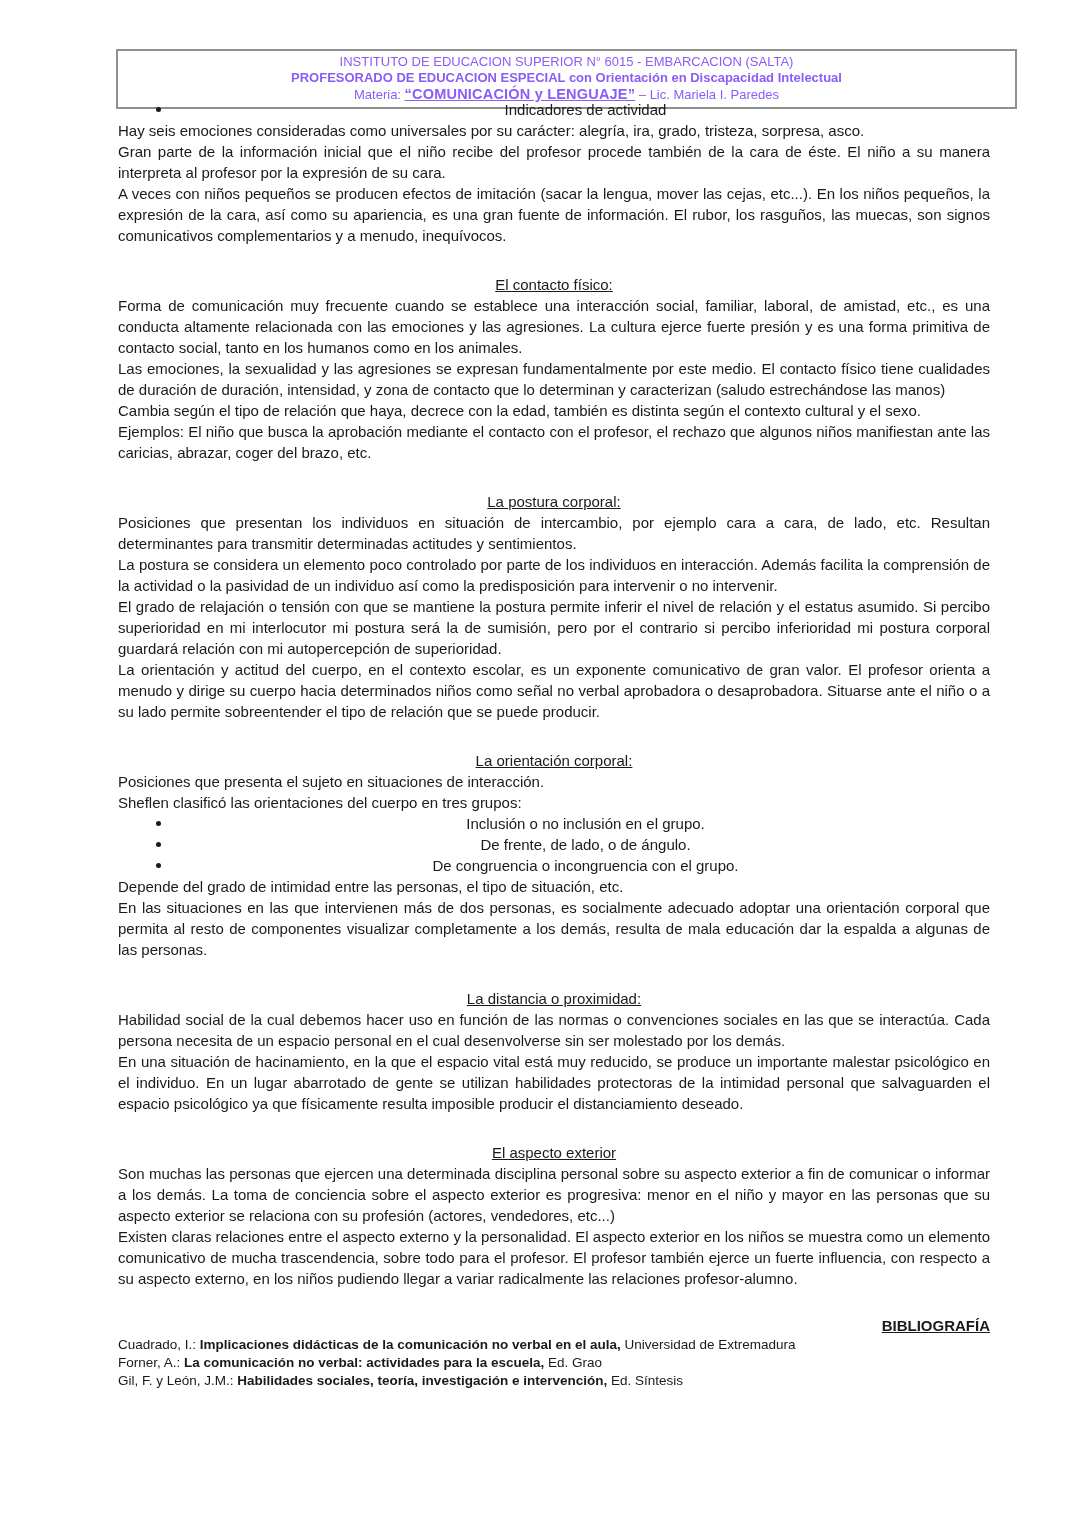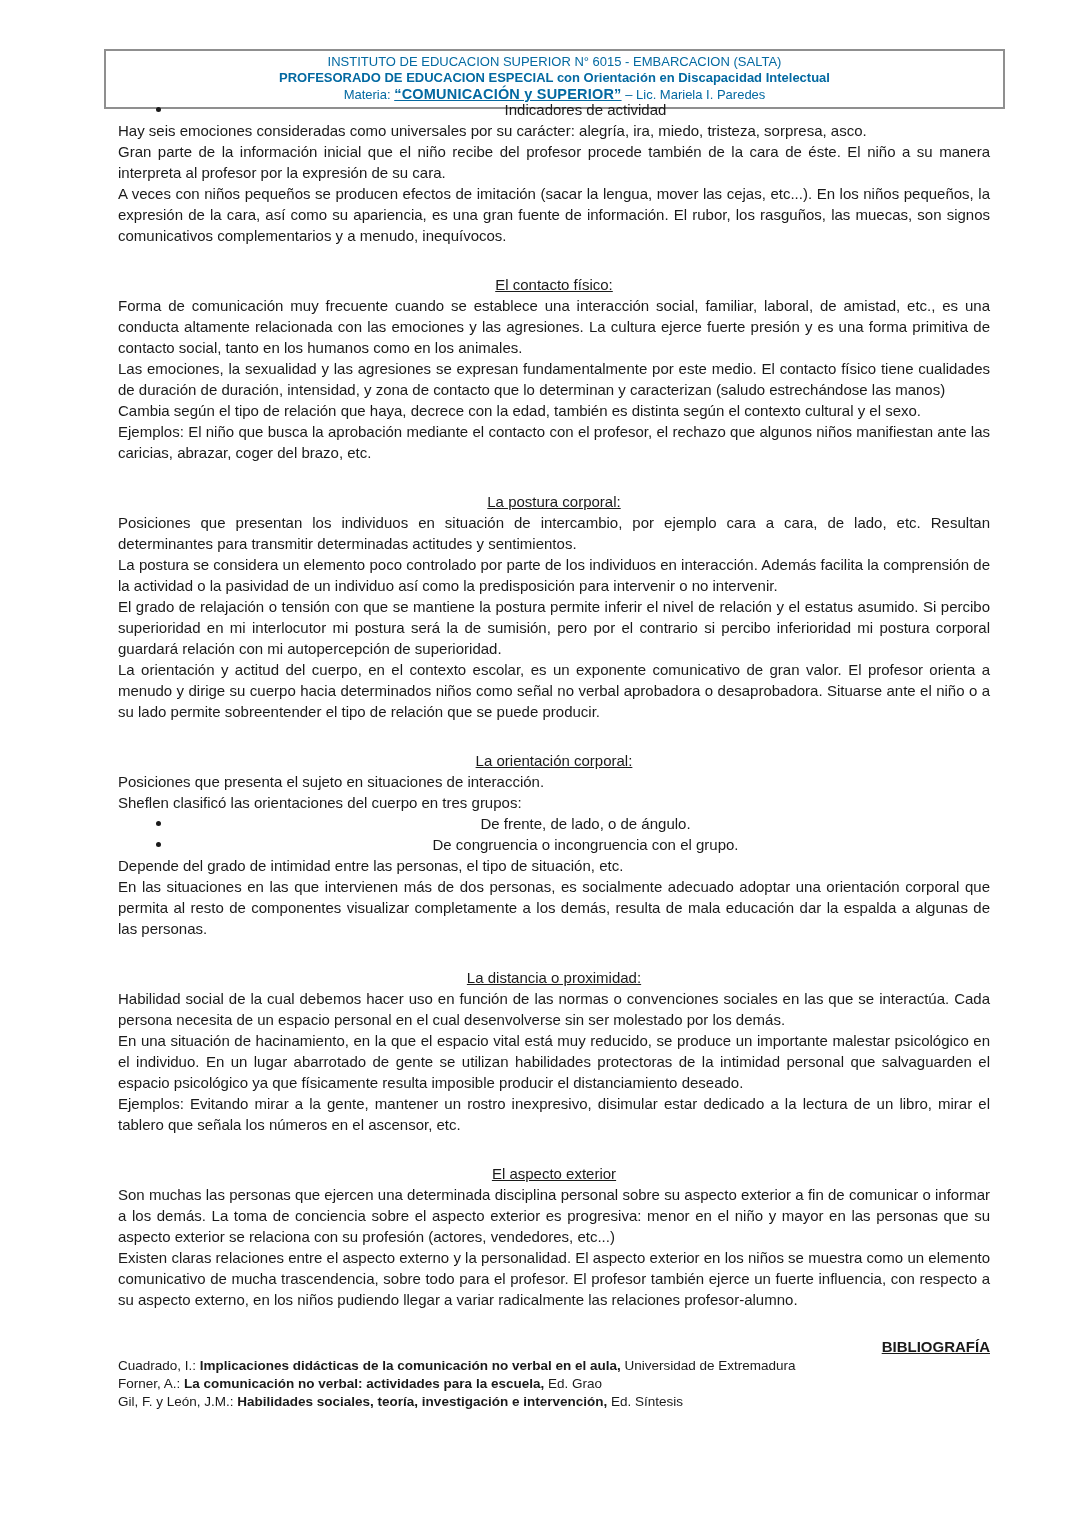--- a/index.html
+++ b/index.html
@@ -7,25 +7,25 @@
     position:relative;
     width:1080px;height:1527px;
     background:#ffffff;
     font-family:"Liberation Sans",sans-serif;
     color:#1a1a1a;
     overflow:hidden;
     margin:0 auto;
   }
   
   .header-box{
-    position:absolute;left:104px;top:49px;width:901px;
+    position:absolute;left:116px;top:49px;width:901px;
     box-sizing:border-box;
     border:2px solid #8f8f8f;
     text-align:center;
-    color:#0369a1;
+    color:#8b5cf6;
     font-size:13px;line-height:16px;
     padding:3px 6px 4px 6px;
   }
   .header-box .program{font-weight:bold;}
   .header-box .subject{font-weight:bold;text-decoration:underline;font-size:14.5px;letter-spacing:.2px;}
   
   .content{
     position:absolute;left:118px;top:99px;width:872px;
   }
   .content p{
@@ -63,29 +63,29 @@
   .bib .bib-title{font-weight:bold;}
 </style>
 </head>
 <body>
 
 <div class="page">
 
   <div class="header-box">
     <div>INSTITUTO DE EDUCACION SUPERIOR N° 6015 - EMBARCACION (SALTA)</div>
     <div class="program">PROFESORADO DE EDUCACION ESPECIAL con Orientación en Discapacidad Intelectual</div>
-    <div><span>Materia: </span><span class="subject">“COMUNICACIÓN y SUPERIOR”</span><span> – Lic. Mariela I. Paredes</span></div>
+    <div><span>Materia: </span><span class="subject">“COMUNICACIÓN y LENGUAJE”</span><span> – Lic. Mariela I. Paredes</span></div>
   </div>
 
   <div class="content">
 
     <ul class="bullets">
       <li>Indicadores de actividad</li>
     </ul>
-    <p>Hay seis emociones consideradas como universales por su carácter: alegría, ira, miedo, tristeza, sorpresa, asco.</p>
+    <p>Hay seis emociones consideradas como universales por su carácter: alegría, ira, grado, tristeza, sorpresa, asco.</p>
     <p>Gran parte de la información inicial que el niño recibe del profesor procede también de la cara de éste. El niño a su manera interpreta al profesor por la expresión de su cara.</p>
     <p>A veces con niños pequeños se producen efectos de imitación (sacar la lengua, mover las cejas, etc...). En los niños pequeños, la expresión de la cara, así como su apariencia, es una gran fuente de información. El rubor, los rasguños, las muecas, son signos comunicativos complementarios y a menudo, inequívocos.</p>
 
     <div class="section">
       <p class="heading">El contacto físico:</p>
       <p>Forma de comunicación muy frecuente cuando se establece una interacción social, familiar, laboral, de amistad, etc., es una conducta altamente relacionada con las emociones y las agresiones. La cultura ejerce fuerte presión y es una forma primitiva de contacto social, tanto en los humanos como en los animales.</p>
       <p>Las emociones, la sexualidad y las agresiones se expresan fundamentalmente por este medio. El contacto físico tiene cualidades de duración de duración, intensidad, y zona de contacto que lo determinan y caracterizan (saludo estrechándose las manos)</p>
       <p>Cambia según el tipo de relación que haya, decrece con la edad, también es distinta según el contexto cultural y el sexo.</p>
       <p>Ejemplos: El niño que busca la aprobación mediante el contacto con el profesor, el rechazo que algunos niños manifiestan ante las caricias, abrazar, coger del brazo, etc.</p>
     </div>
@@ -96,32 +96,32 @@
       <p>La postura se considera un elemento poco controlado por parte de los individuos en interacción. Además facilita la comprensión de la actividad o la pasividad de un individuo así como la predisposición para intervenir o no intervenir.</p>
       <p>El grado de relajación o tensión con que se mantiene la postura permite inferir el nivel de relación y el estatus asumido. Si percibo superioridad en mi interlocutor mi postura será la de sumisión, pero por el contrario si percibo inferioridad mi postura corporal guardará relación con mi autopercepción de superioridad.</p>
       <p>La orientación y actitud del cuerpo, en el contexto escolar, es un exponente comunicativo de gran valor. El profesor orienta a menudo y dirige su cuerpo hacia determinados niños como señal no verbal aprobadora o desaprobadora. Situarse ante el niño o a su lado permite sobreentender el tipo de relación que se puede producir.</p>
     </div>
 
     <div class="section">
       <p class="heading">La orientación corporal:</p>
       <p>Posiciones que presenta el sujeto en situaciones de interacción.</p>
       <p>Sheflen clasificó las orientaciones del cuerpo en tres grupos:</p>
       <ul class="bullets">
+        <li>Inclusión o no inclusión en el grupo.</li>
         <li>De frente, de lado, o de ángulo.</li>
         <li>De congruencia o incongruencia con el grupo.</li>
       </ul>
       <p>Depende del grado de intimidad entre las personas, el tipo de situación, etc.</p>
       <p>En las situaciones en las que intervienen más de dos personas, es socialmente adecuado adoptar una orientación corporal que permita al resto de componentes visualizar completamente a los demás, resulta de mala educación dar la espalda a algunas de las personas.</p>
     </div>
 
     <div class="section">
       <p class="heading">La distancia o proximidad:</p>
       <p>Habilidad social de la cual debemos hacer uso en función de las normas o convenciones sociales en las que se interactúa. Cada persona necesita de un espacio personal en el cual desenvolverse sin ser molestado por los demás.</p>
       <p>En una situación de hacinamiento, en la que el espacio vital está muy reducido, se produce un importante malestar psicológico en el individuo. En un lugar abarrotado de gente se utilizan habilidades protectoras de la intimidad personal que salvaguarden el espacio psicológico ya que físicamente resulta imposible producir el distanciamiento deseado.</p>
-      <p>Ejemplos: Evitando mirar a la gente, mantener un rostro inexpresivo, disimular estar dedicado a la lectura de un libro, mirar el tablero que señala los números en el ascensor, etc.</p>
     </div>
 
     <div class="section">
       <p class="heading">El aspecto exterior</p>
       <p>Son muchas las personas que ejercen una determinada disciplina personal sobre su aspecto exterior a fin de comunicar o informar a los demás. La toma de conciencia sobre el aspecto exterior es progresiva: menor en el niño y mayor en las personas que su aspecto exterior se relaciona con su profesión (actores, vendedores, etc...)</p>
       <p>Existen claras relaciones entre el aspecto externo y la personalidad. El aspecto exterior en los niños se muestra como un elemento comunicativo de mucha trascendencia, sobre todo para el profesor. El profesor también ejerce un fuerte influencia, con respecto a su aspecto externo, en los niños pudiendo llegar a variar radicalmente las relaciones profesor-alumno.</p>
     </div>
 
     <div class="bib">
       <p class="bib-heading">BIBLIOGRAFÍA</p>

